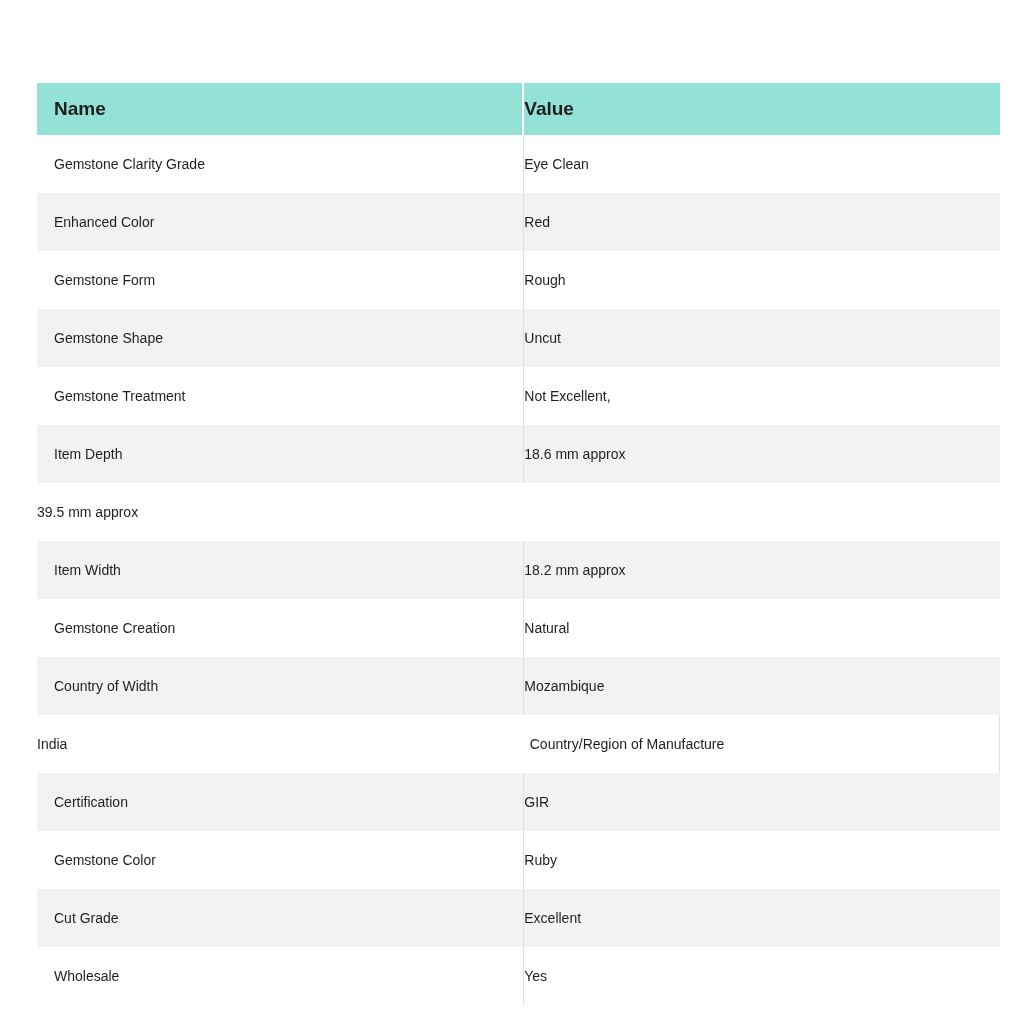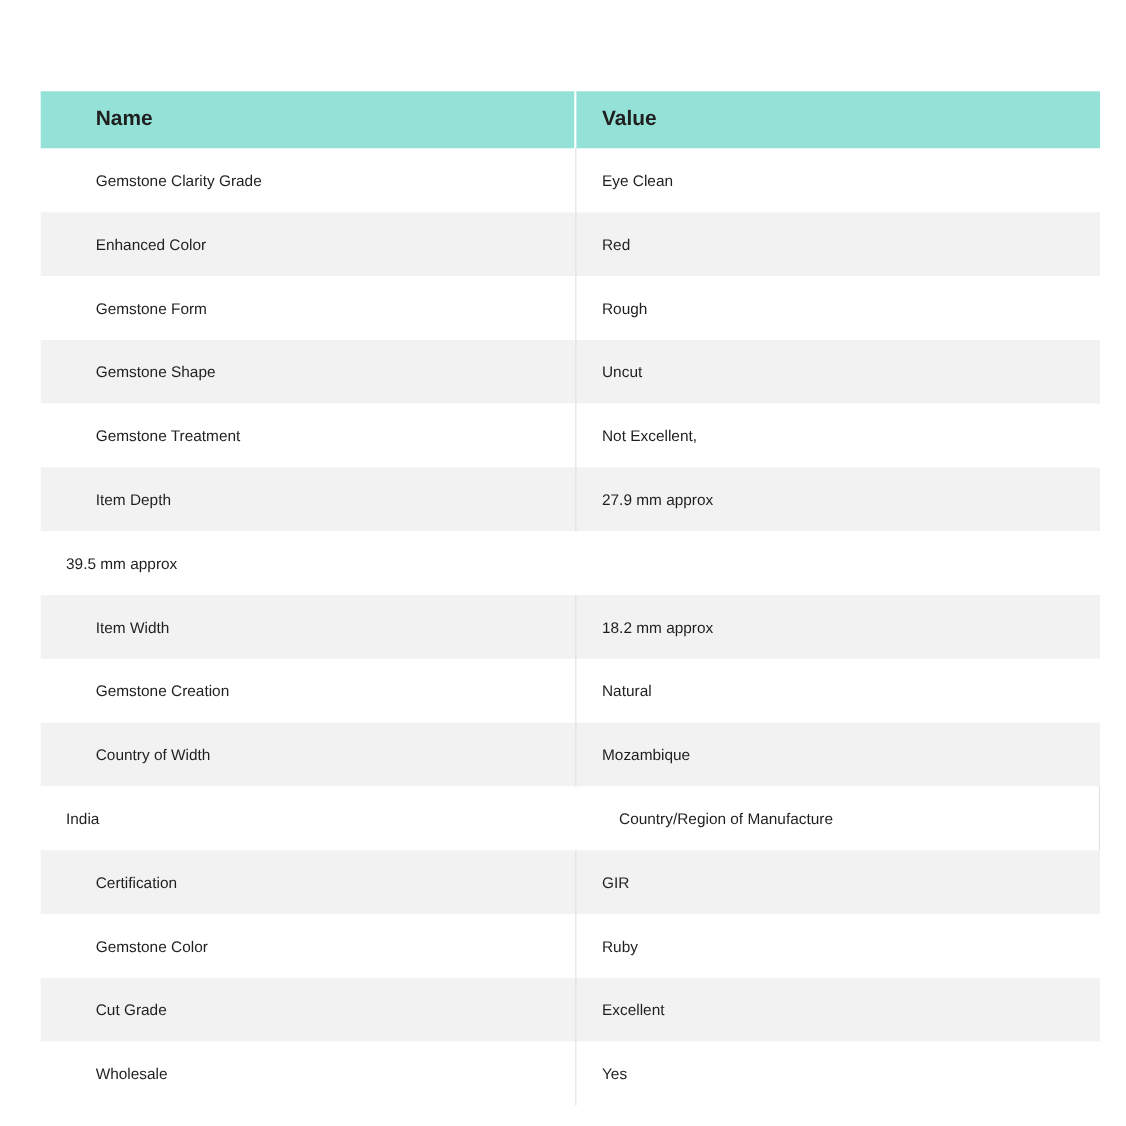--- a/index.html
+++ b/index.html
@@ -43,26 +43,25 @@
     background: var(--row-alt-bg);
   }
   .cell {
     display: flex;
     align-items: center;
     overflow: hidden;
     white-space: nowrap;
   }
   .cell.name {
     width: 50.6%;
-    padding-left: 50px;
+    padding-left: 17px;
     border-right: 1px solid var(--divider);
   }
   .cell.value {
     flex: 1;
-    padding-left: 23px;
   }
 </style>
 </head>
 <body>
 
 <div class="specs-table">
   <div class="header-row">
     <div class="cell name">Name</div>
     <div class="cell value">Value</div>
   </div>
@@ -82,21 +81,21 @@
       <div class="row alt">
         <div class="cell name">Gemstone Shape</div>
         <div class="cell value">Uncut</div>
       </div>
       <div class="row">
         <div class="cell name">Gemstone Treatment</div>
         <div class="cell value">Not Excellent,</div>
       </div>
       <div class="row alt">
         <div class="cell name">Item Depth</div>
-        <div class="cell value">27.9 mm approx</div>
+        <div class="cell value">18.6 mm approx</div>
       </div>
       <div class="row">
         <div class="cell value">39.5 mm approx</div>
       </div>
       <div class="row alt">
         <div class="cell name">Item Width</div>
         <div class="cell value">18.2 mm approx</div>
       </div>
       <div class="row">
         <div class="cell name">Gemstone Creation</div>

